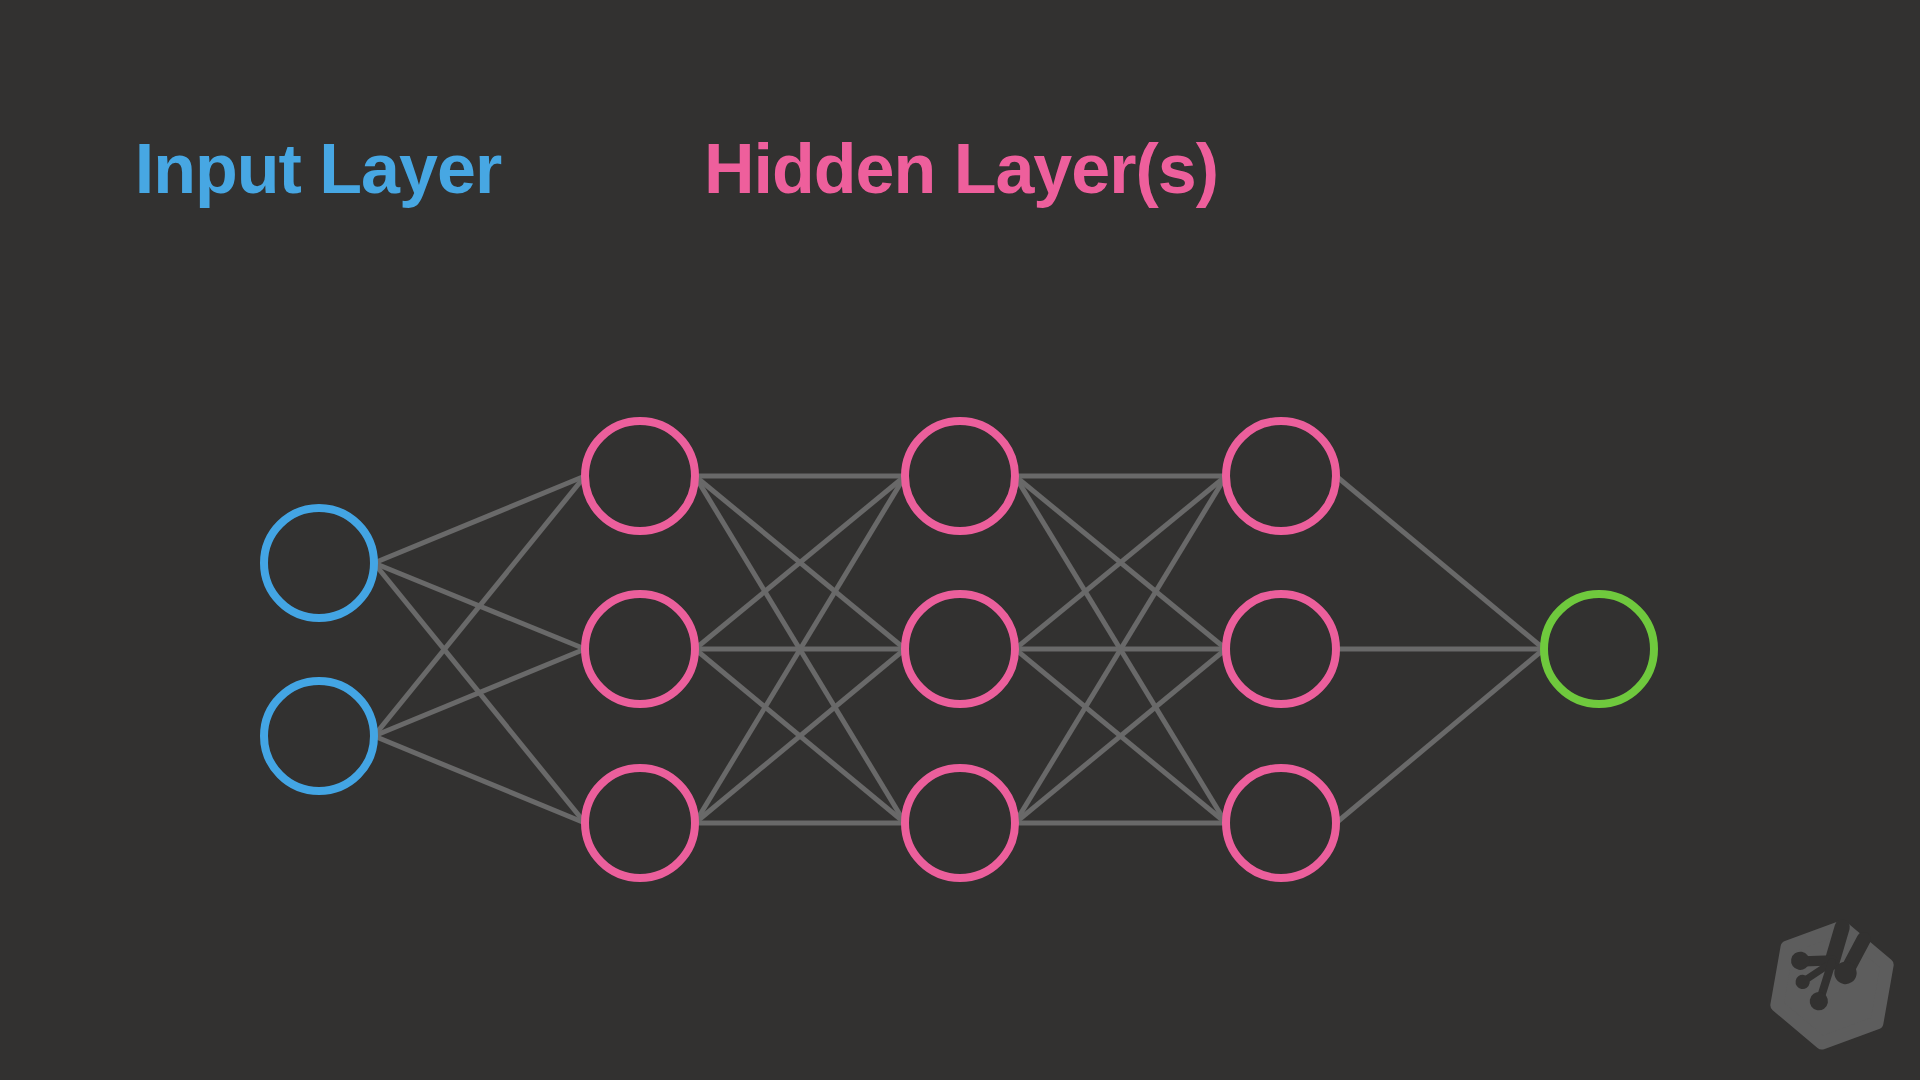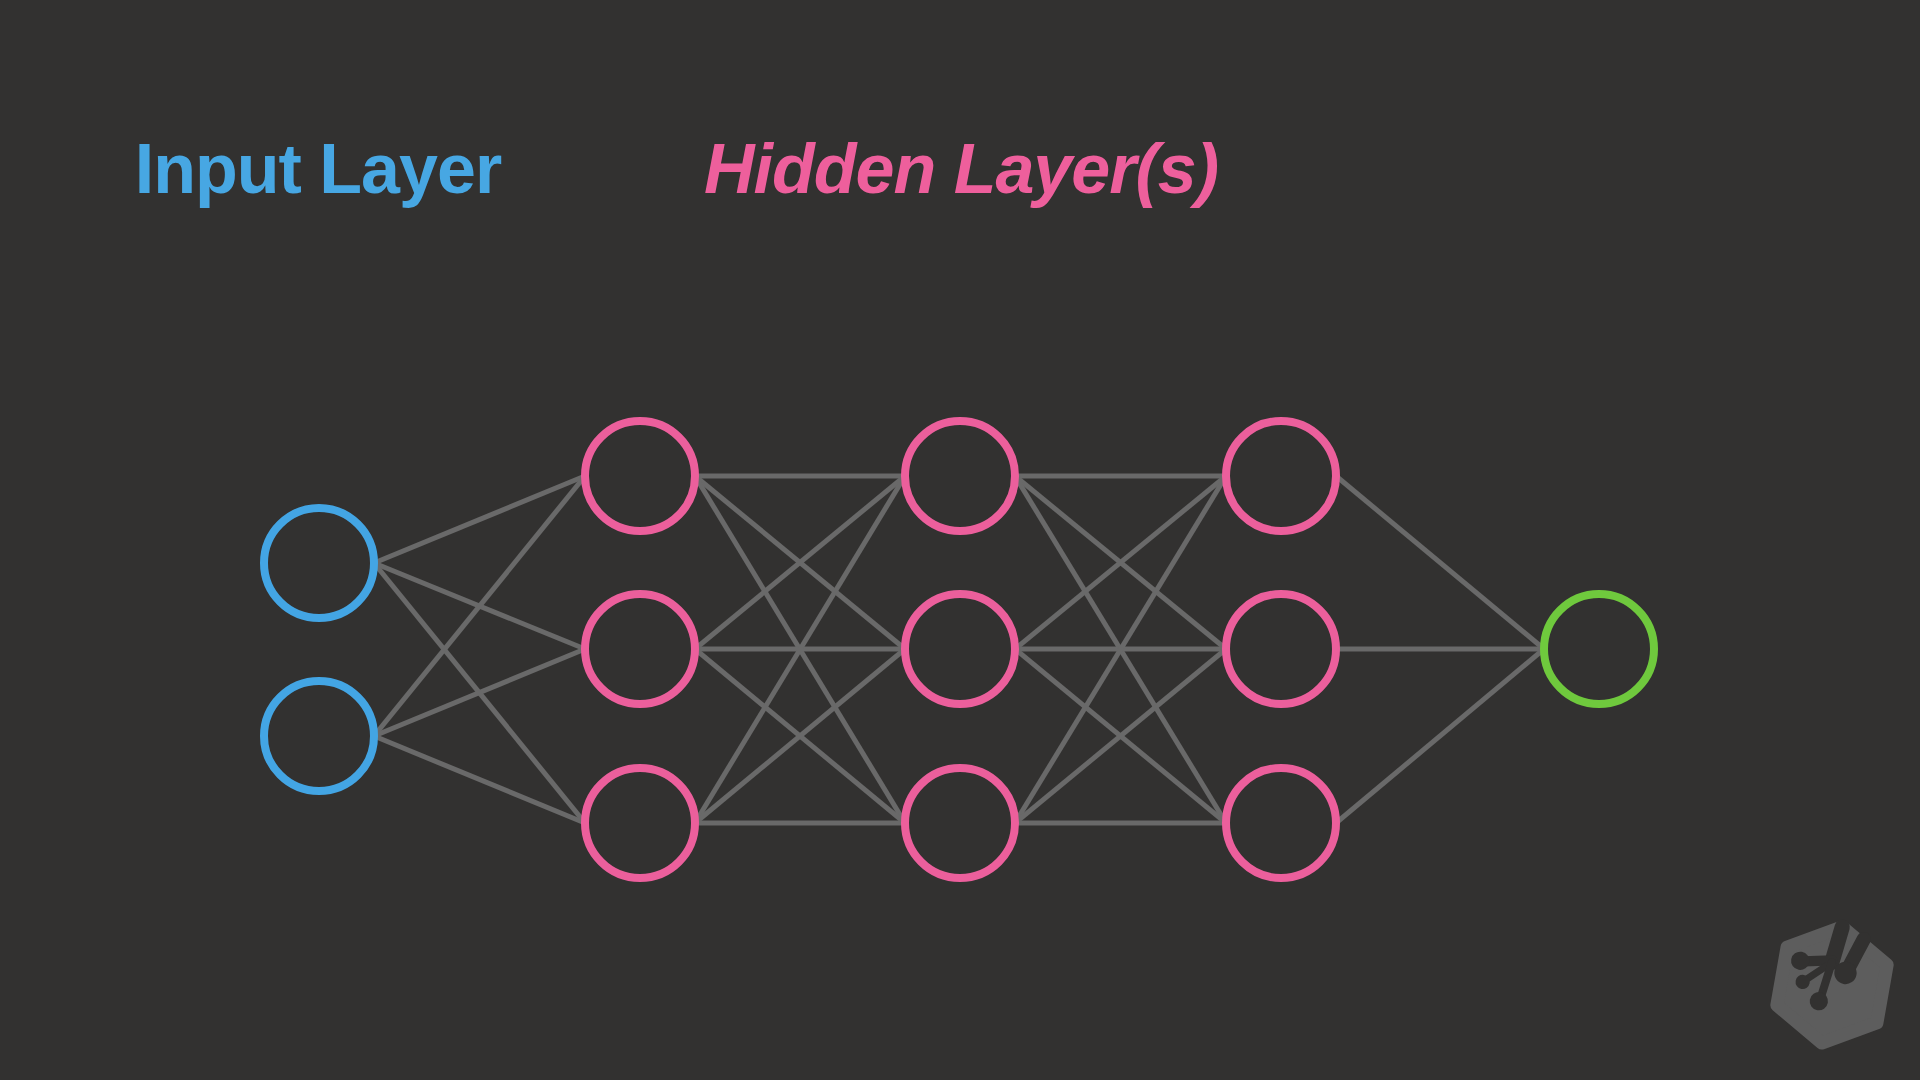--- a/index.html
+++ b/index.html
@@ -80,21 +80,21 @@
       <circle cx="960" cy="476" r="55" fill="#323130" stroke="#ec5f9c" stroke-width="8"></circle>
       <circle cx="960" cy="649" r="55" fill="#323130" stroke="#ec5f9c" stroke-width="8"></circle>
       <circle cx="960" cy="823" r="55" fill="#323130" stroke="#ec5f9c" stroke-width="8"></circle>
       <circle cx="1281" cy="476" r="55" fill="#323130" stroke="#ec5f9c" stroke-width="8"></circle>
       <circle cx="1281" cy="649" r="55" fill="#323130" stroke="#ec5f9c" stroke-width="8"></circle>
       <circle cx="1281" cy="823" r="55" fill="#323130" stroke="#ec5f9c" stroke-width="8"></circle>
       <circle cx="1599" cy="649" r="55" fill="#323130" stroke="#6fc93d" stroke-width="8"></circle>
     </svg>
 
   <div class="layer-label" style="left: 318px; top: 134px; color: rgb(71, 167, 227);">Input Layer</div>
-  <div class="layer-label" style="left: 961px; top: 134px; color: rgb(238, 95, 156); font-style: italic;">Hidden Layer(s)</div>
+  <div class="layer-label" style="left: 961px; top: 134px; color: rgb(238, 95, 156);">Hidden Layer(s)</div>
 
   <svg class="logo" width="132" height="138" viewBox="0 0 130 136" xmlns="http://www.w3.org/2000/svg">
     <g transform="rotate(10 65 68)">
       <polygon class="logo-hex" points="65,10 115,39 115,97 65,126 15,97 15,39" stroke-width="13" stroke-linejoin="round" fill="#5d5d5d" stroke="#5d5d5d"></polygon>
       <g>
         <path class="logo-cut" d="M65 10 L61 46" stroke-width="15" stroke-linecap="round" fill="none" stroke="#323130"></path>
         <path class="logo-cut" d="M61 44 L33 50" stroke-width="10" stroke-linecap="round" fill="none" stroke="#323130"></path>
         <path class="logo-cut" d="M59 48 L38 68" stroke-width="7" stroke-linecap="round" fill="none" stroke="#323130"></path>
         <path class="logo-cut" d="M61 46 L56 84" stroke-width="8" stroke-linecap="round" fill="none" stroke="#323130"></path>
         <path class="logo-cut" d="M88 18 L77 52" stroke-width="14" stroke-linecap="round" fill="none" stroke="#323130"></path>

